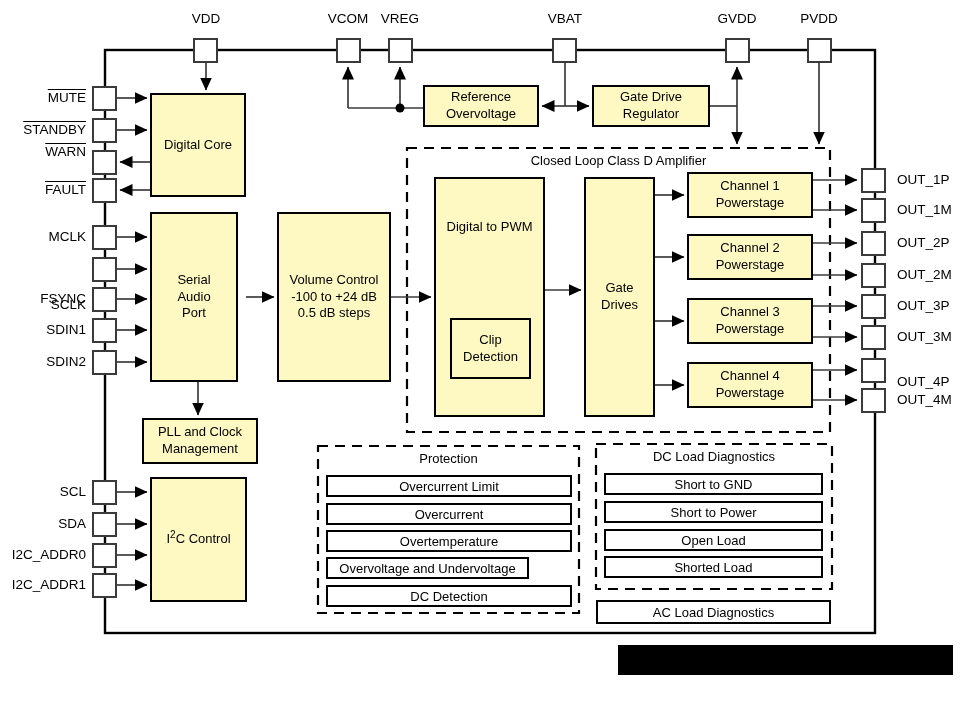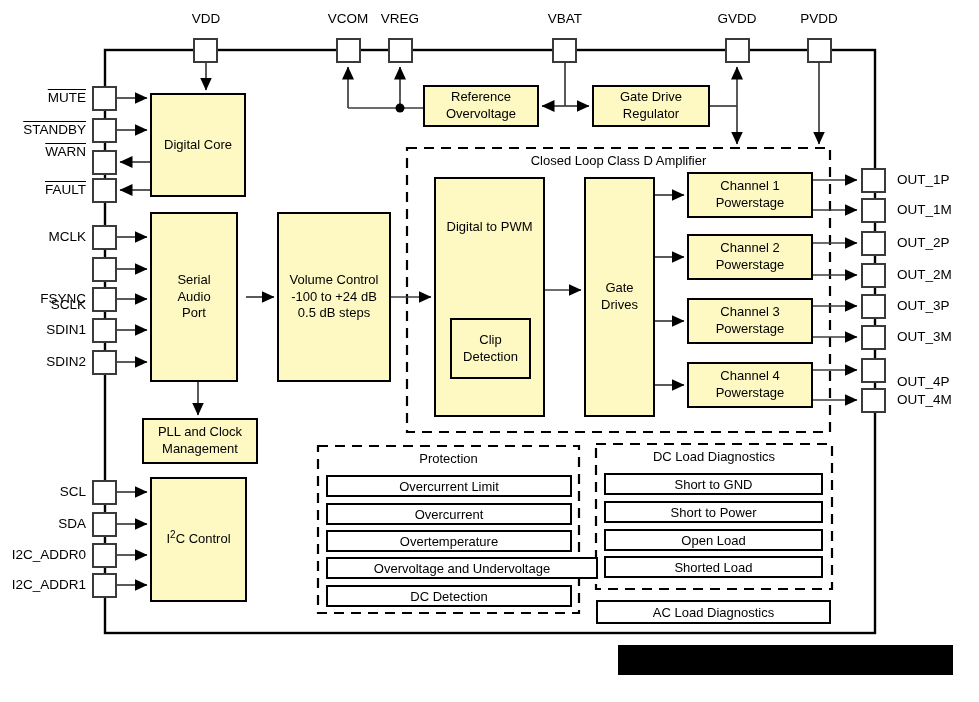--- a/index.html
+++ b/index.html
@@ -223,21 +223,21 @@
   </div>
   <div class="blk" style="left:687px;top:362px;width:126px;height:46px;">
     <span>Channel 4</span>
     <span>Powerstage</span>
   </div>
 
   <div class="grp-title" style="left:318px;top:451px;width:261px;">Protection</div>
   <div class="item" style="left:326px;top:475px;width:246px;height:22px;">Overcurrent Limit</div>
   <div class="item" style="left:326px;top:503px;width:246px;height:22px;">Overcurrent</div>
   <div class="item" style="left:326px;top:530px;width:246px;height:22px;">Overtemperature</div>
-  <div class="item" style="left:326px;top:557px;width:272px;height:22px;">Overvoltage and Undervoltage</div>
+  <div class="item" style="left:326px;top:557px;width:203px;height:22px;">Overvoltage and Undervoltage</div>
   <div class="item" style="left:326px;top:585px;width:246px;height:22px;">DC Detection</div>
 
   <div class="grp-title" style="left:596px;top:449px;width:236px;">DC Load Diagnostics</div>
   <div class="item" style="left:604px;top:473px;width:219px;height:22px;">Short to GND</div>
   <div class="item" style="left:604px;top:501px;width:219px;height:22px;">Short to Power</div>
   <div class="item" style="left:604px;top:529px;width:219px;height:22px;">Open Load</div>
   <div class="item" style="left:604px;top:556px;width:219px;height:22px;">Shorted Load</div>
 
   <div class="item" style="left:596px;top:600px;width:235px;height:24px;">AC Load Diagnostics</div>
 

